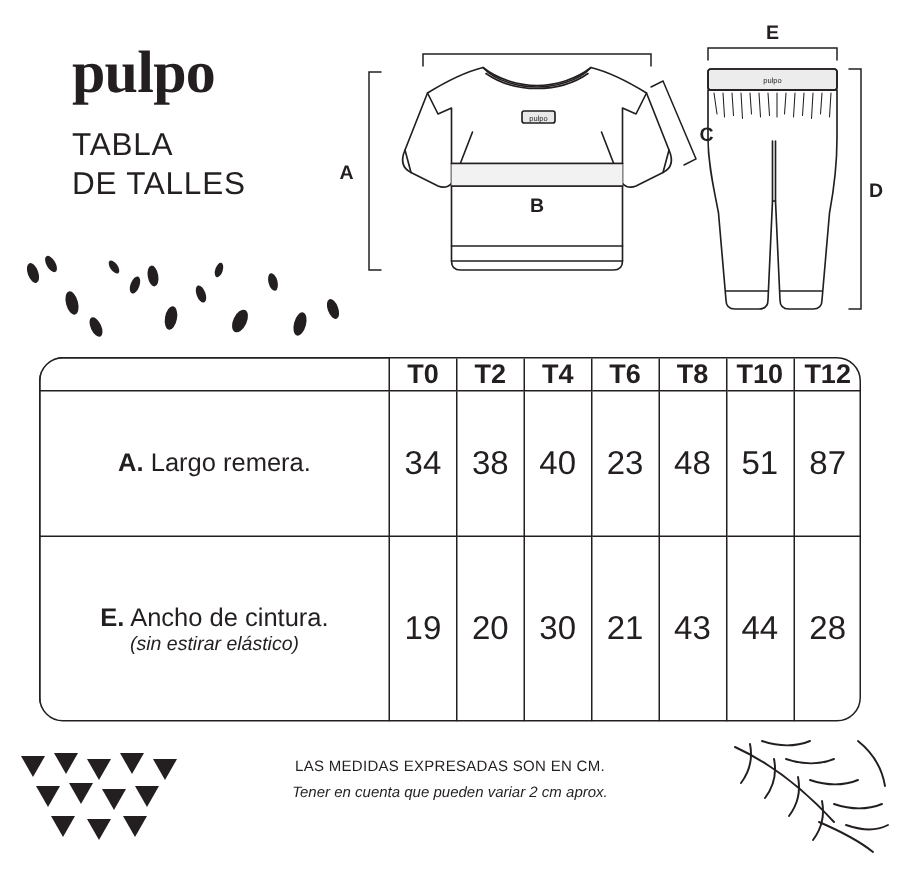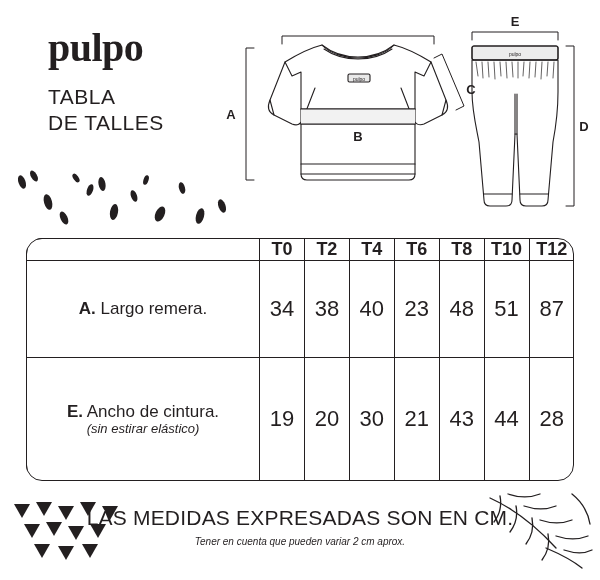--- a/index.html
+++ b/index.html
@@ -121,21 +121,21 @@
 
   
   #footer {
     position: absolute;
     left: 0;
     top: 506px;
     width: 600px;
     text-align: center;
   }
   #footer-line1 {
-    font-size: 21px;
+    font-size: 10px;
     letter-spacing: 0.2px;
   }
   #footer-line2 {
     font-size: 10px;
     font-style: italic;
     margin-top: 6px;
   }
   #deco-left {
     position: absolute;
     left: 8px;

